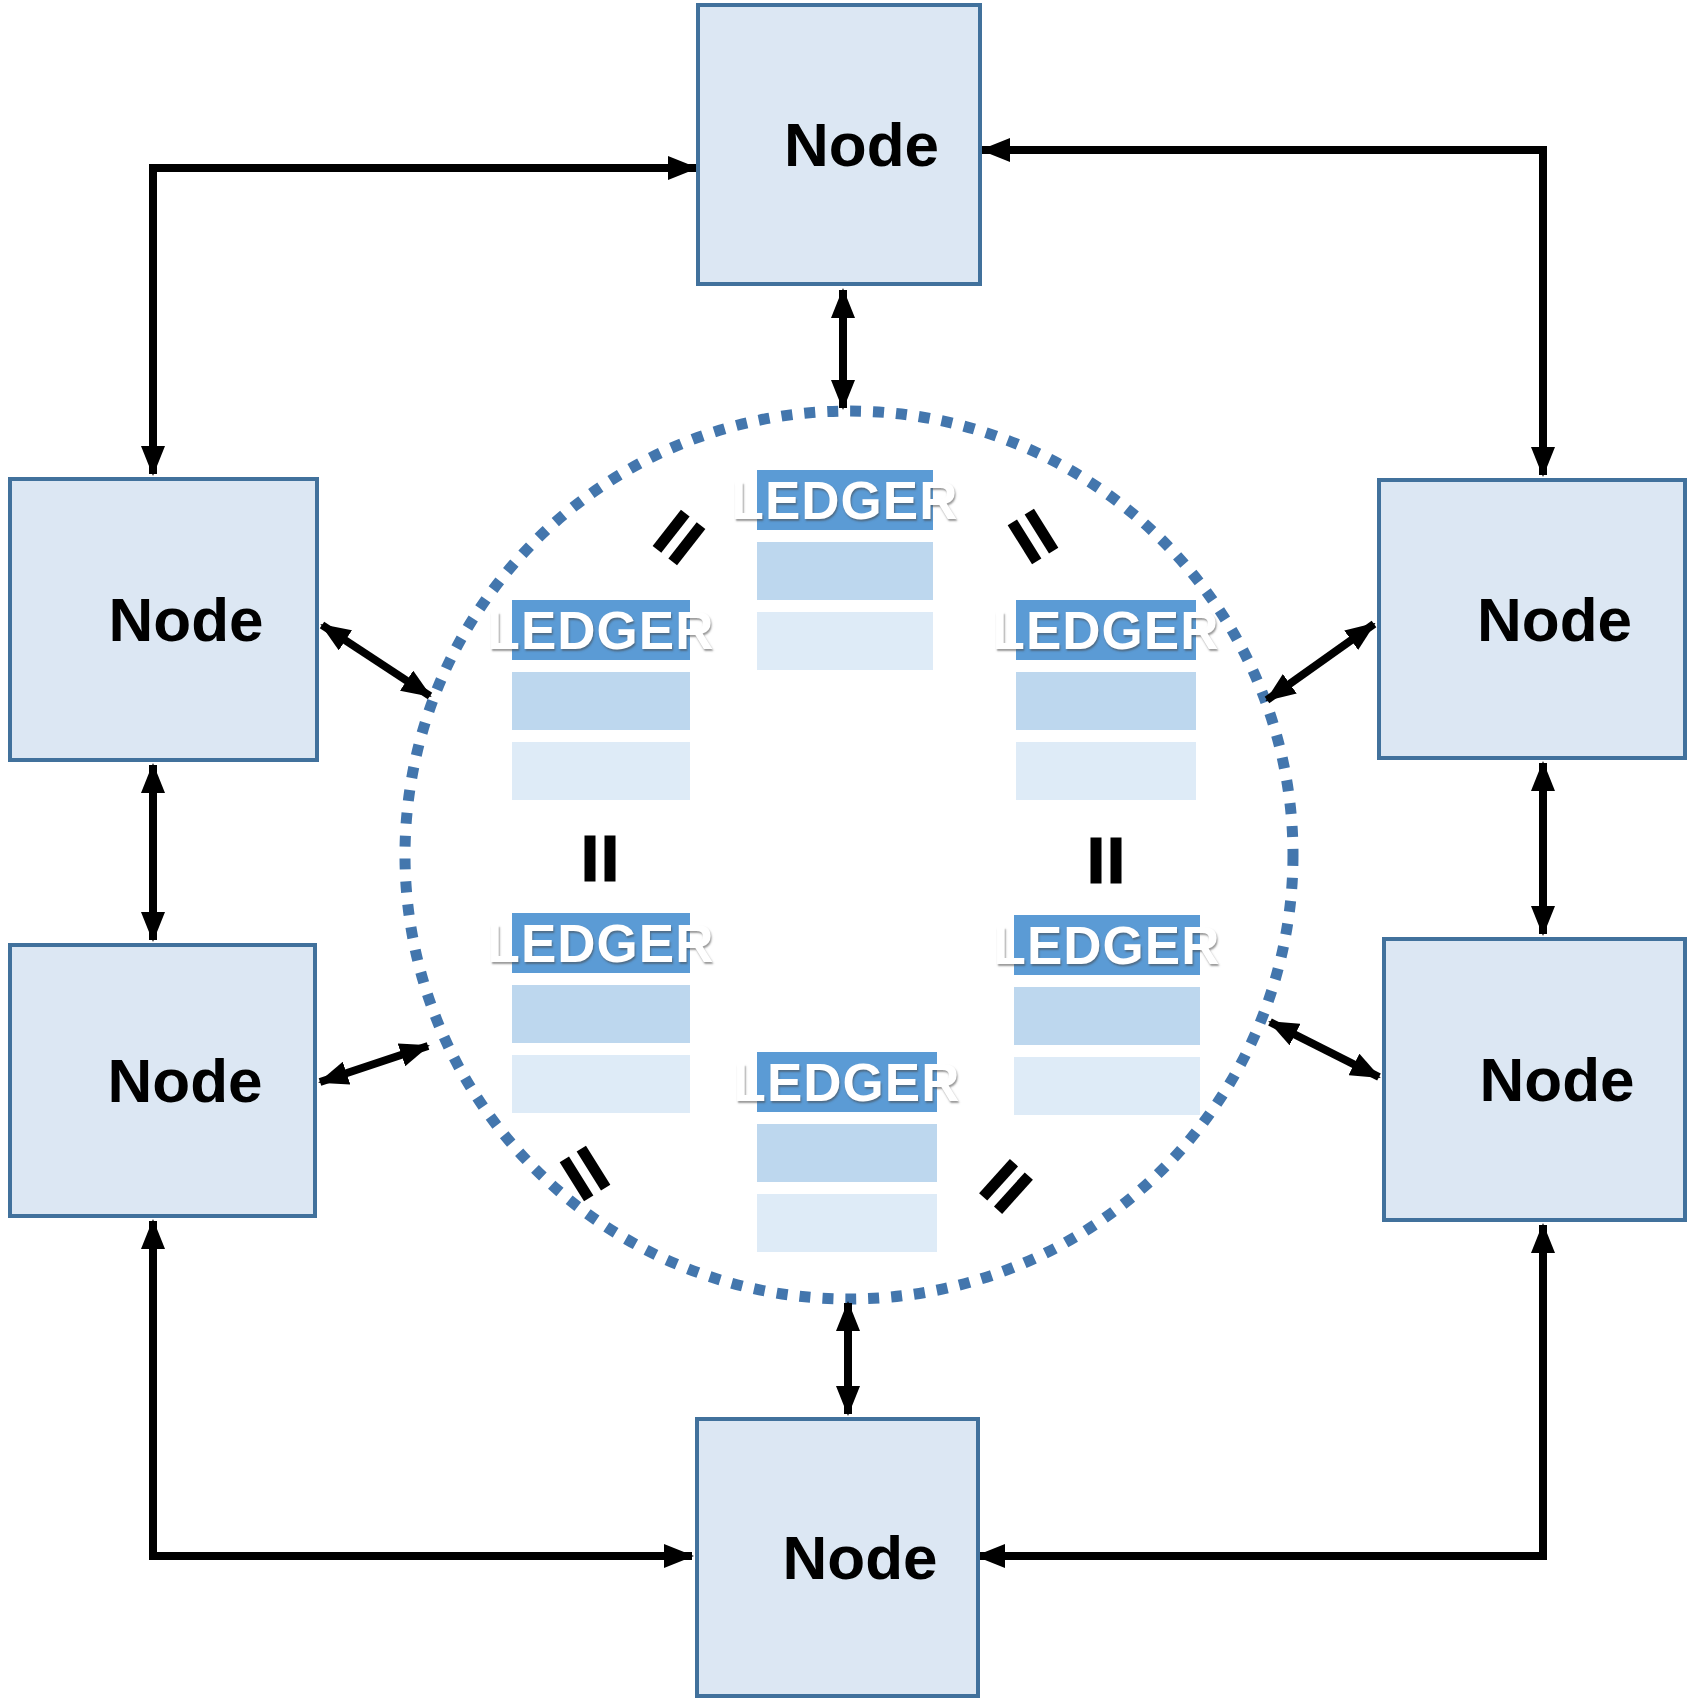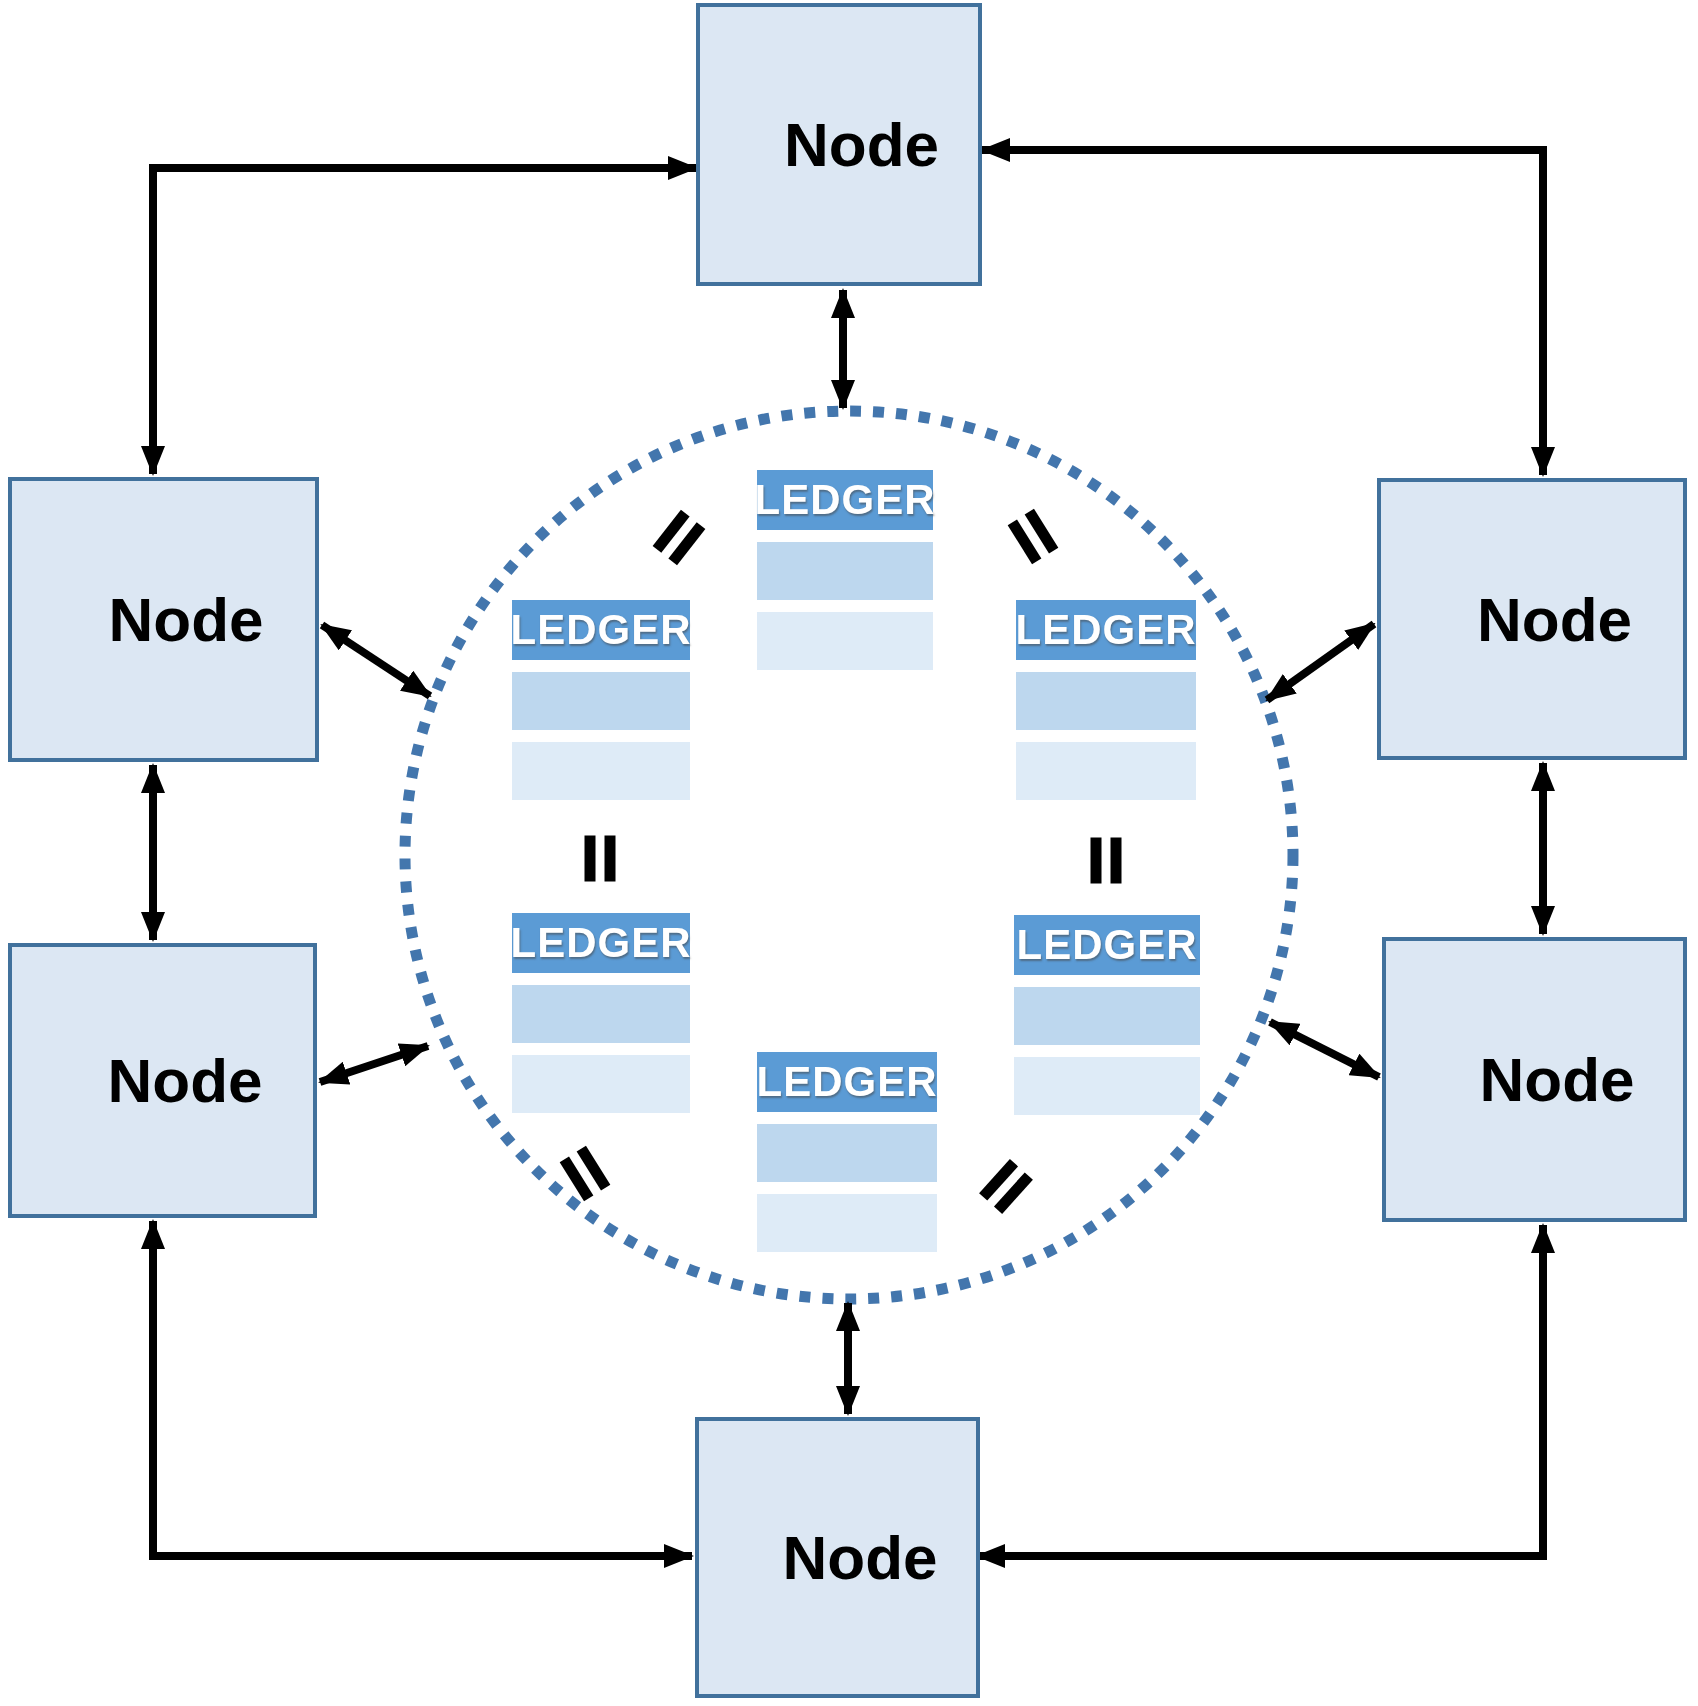--- a/index.html
+++ b/index.html
@@ -40,21 +40,21 @@
   #node-right-top    { left: 1377px; top: 478px;  width: 310px; height: 282px; }
   #node-left-bottom  { left: 8px;    top: 943px;  width: 309px; height: 275px; }
   #node-right-bottom { left: 1382px; top: 937px;  width: 305px; height: 285px; }
   #node-bottom       { left: 695px;  top: 1417px; width: 285px; height: 281px; }
 
   .ledger { position: absolute; width: 180px; }
   .ledger .hd {
     height: 60px;
     background: #5b9bd5;
     color: #ffffff;
-    font-size: 42px;
+    font-size: 53px;
     font-weight: 600;
     letter-spacing: 1px;
     display: flex;
     align-items: center;
     justify-content: center;
     text-shadow: 1px 2px 2px rgba(70,70,70,0.55);
     text-align: center;
   }
   .ledger .r1 { height: 58px; margin-top: 12px; background: #bdd7ee; }
   .ledger .r2 { height: 58px; margin-top: 12px; background: #deebf7; }

